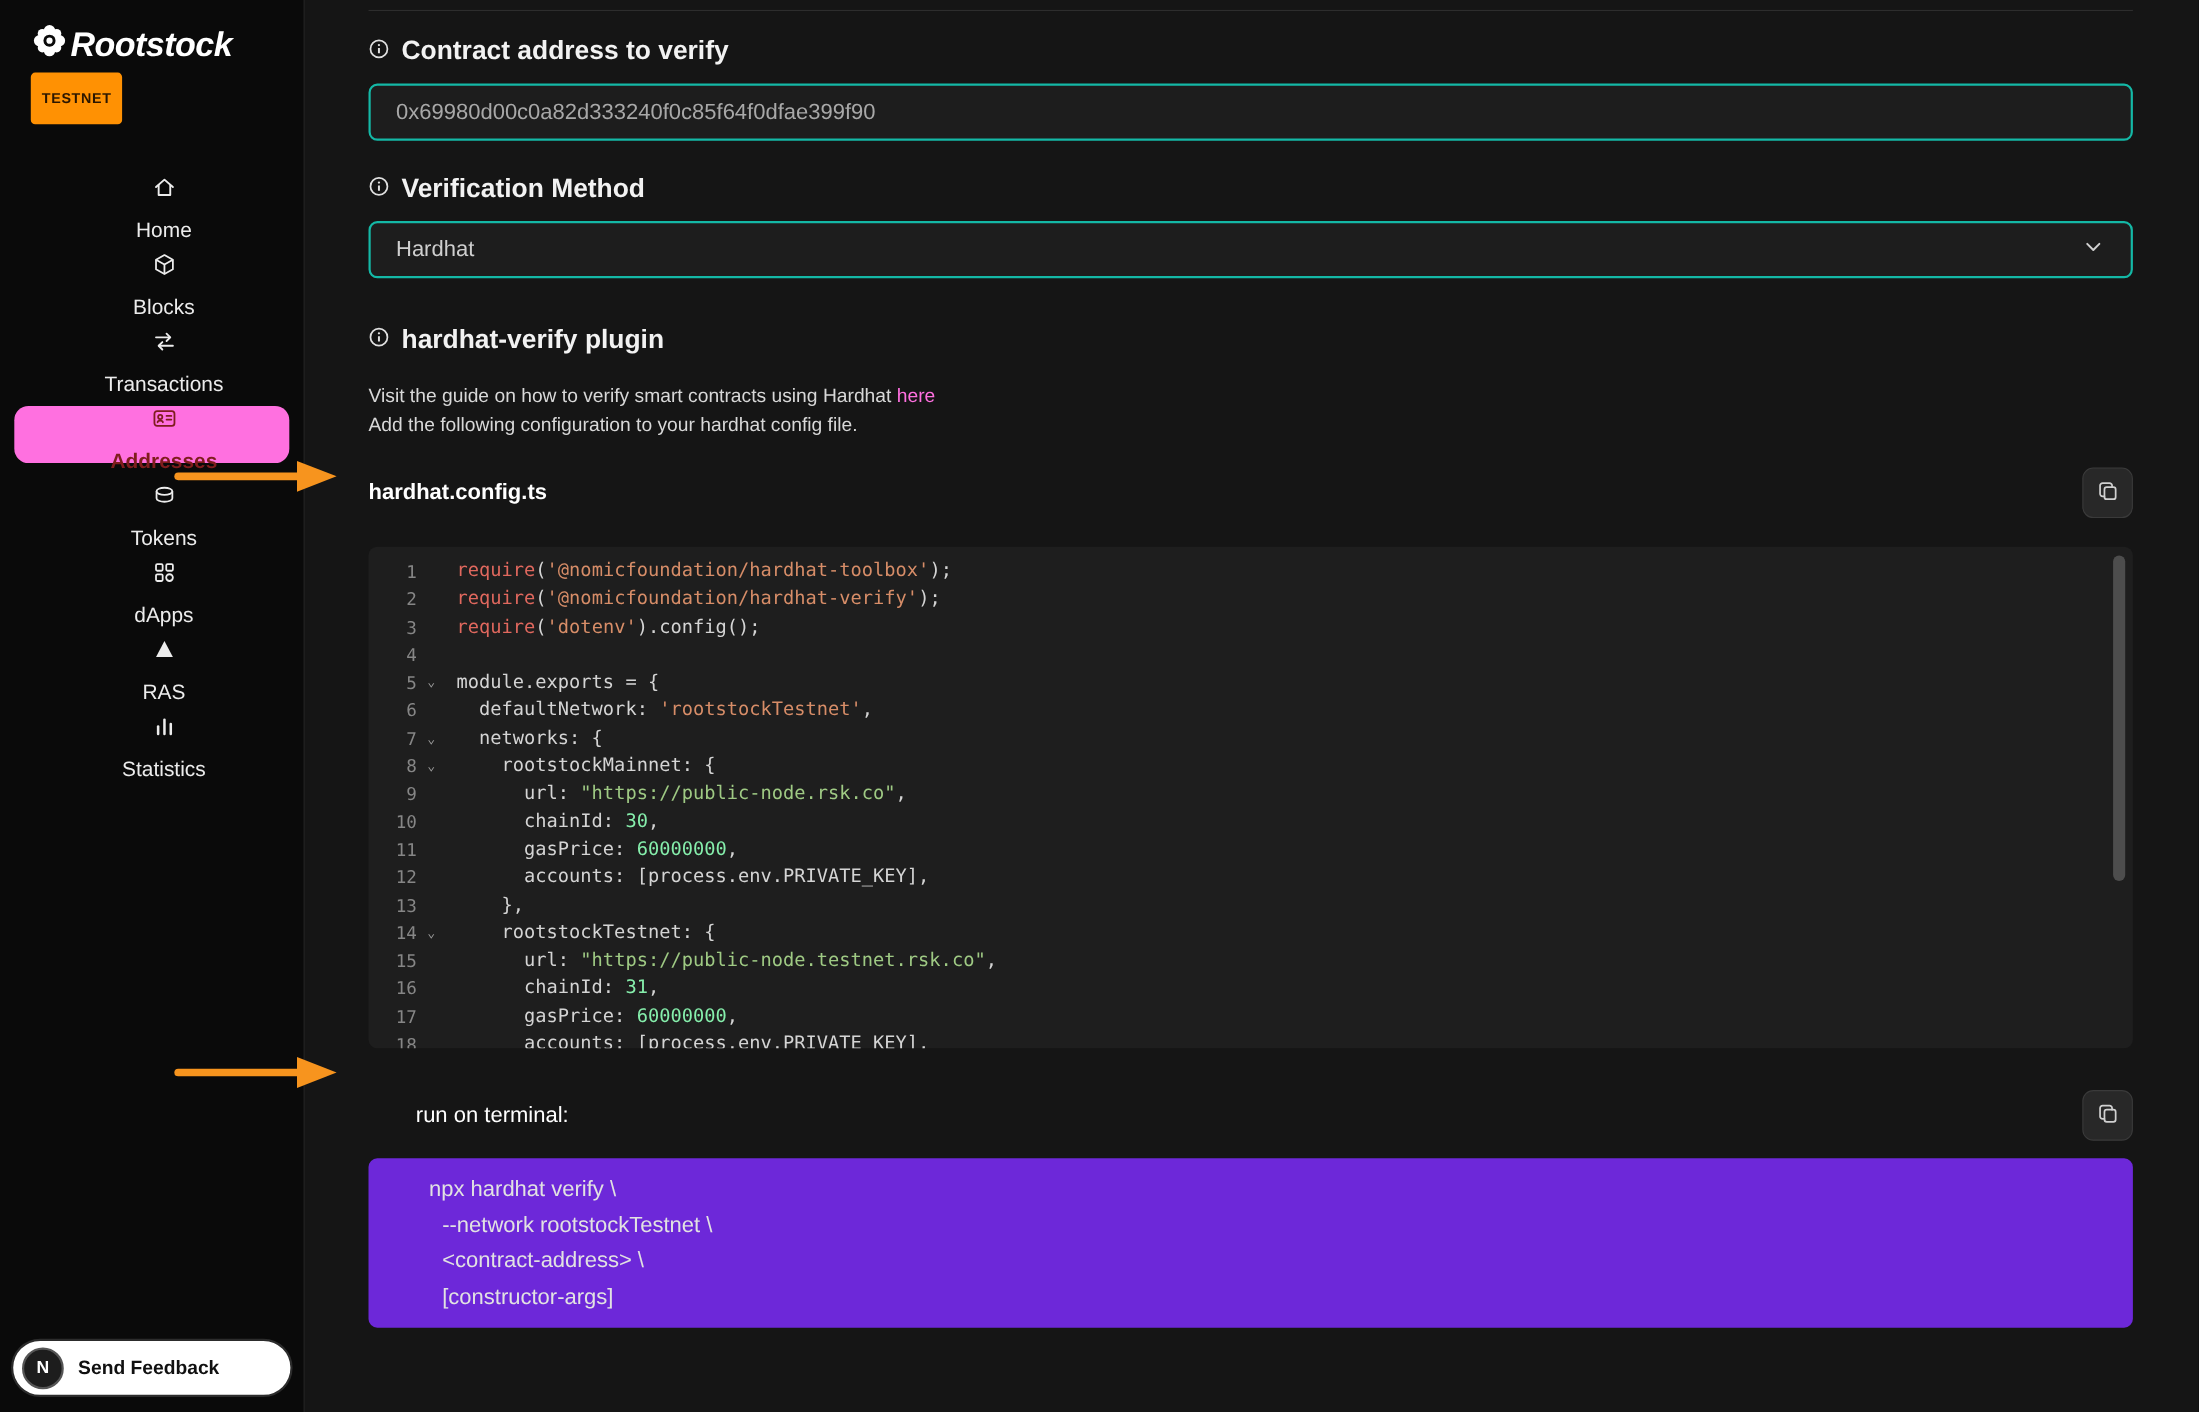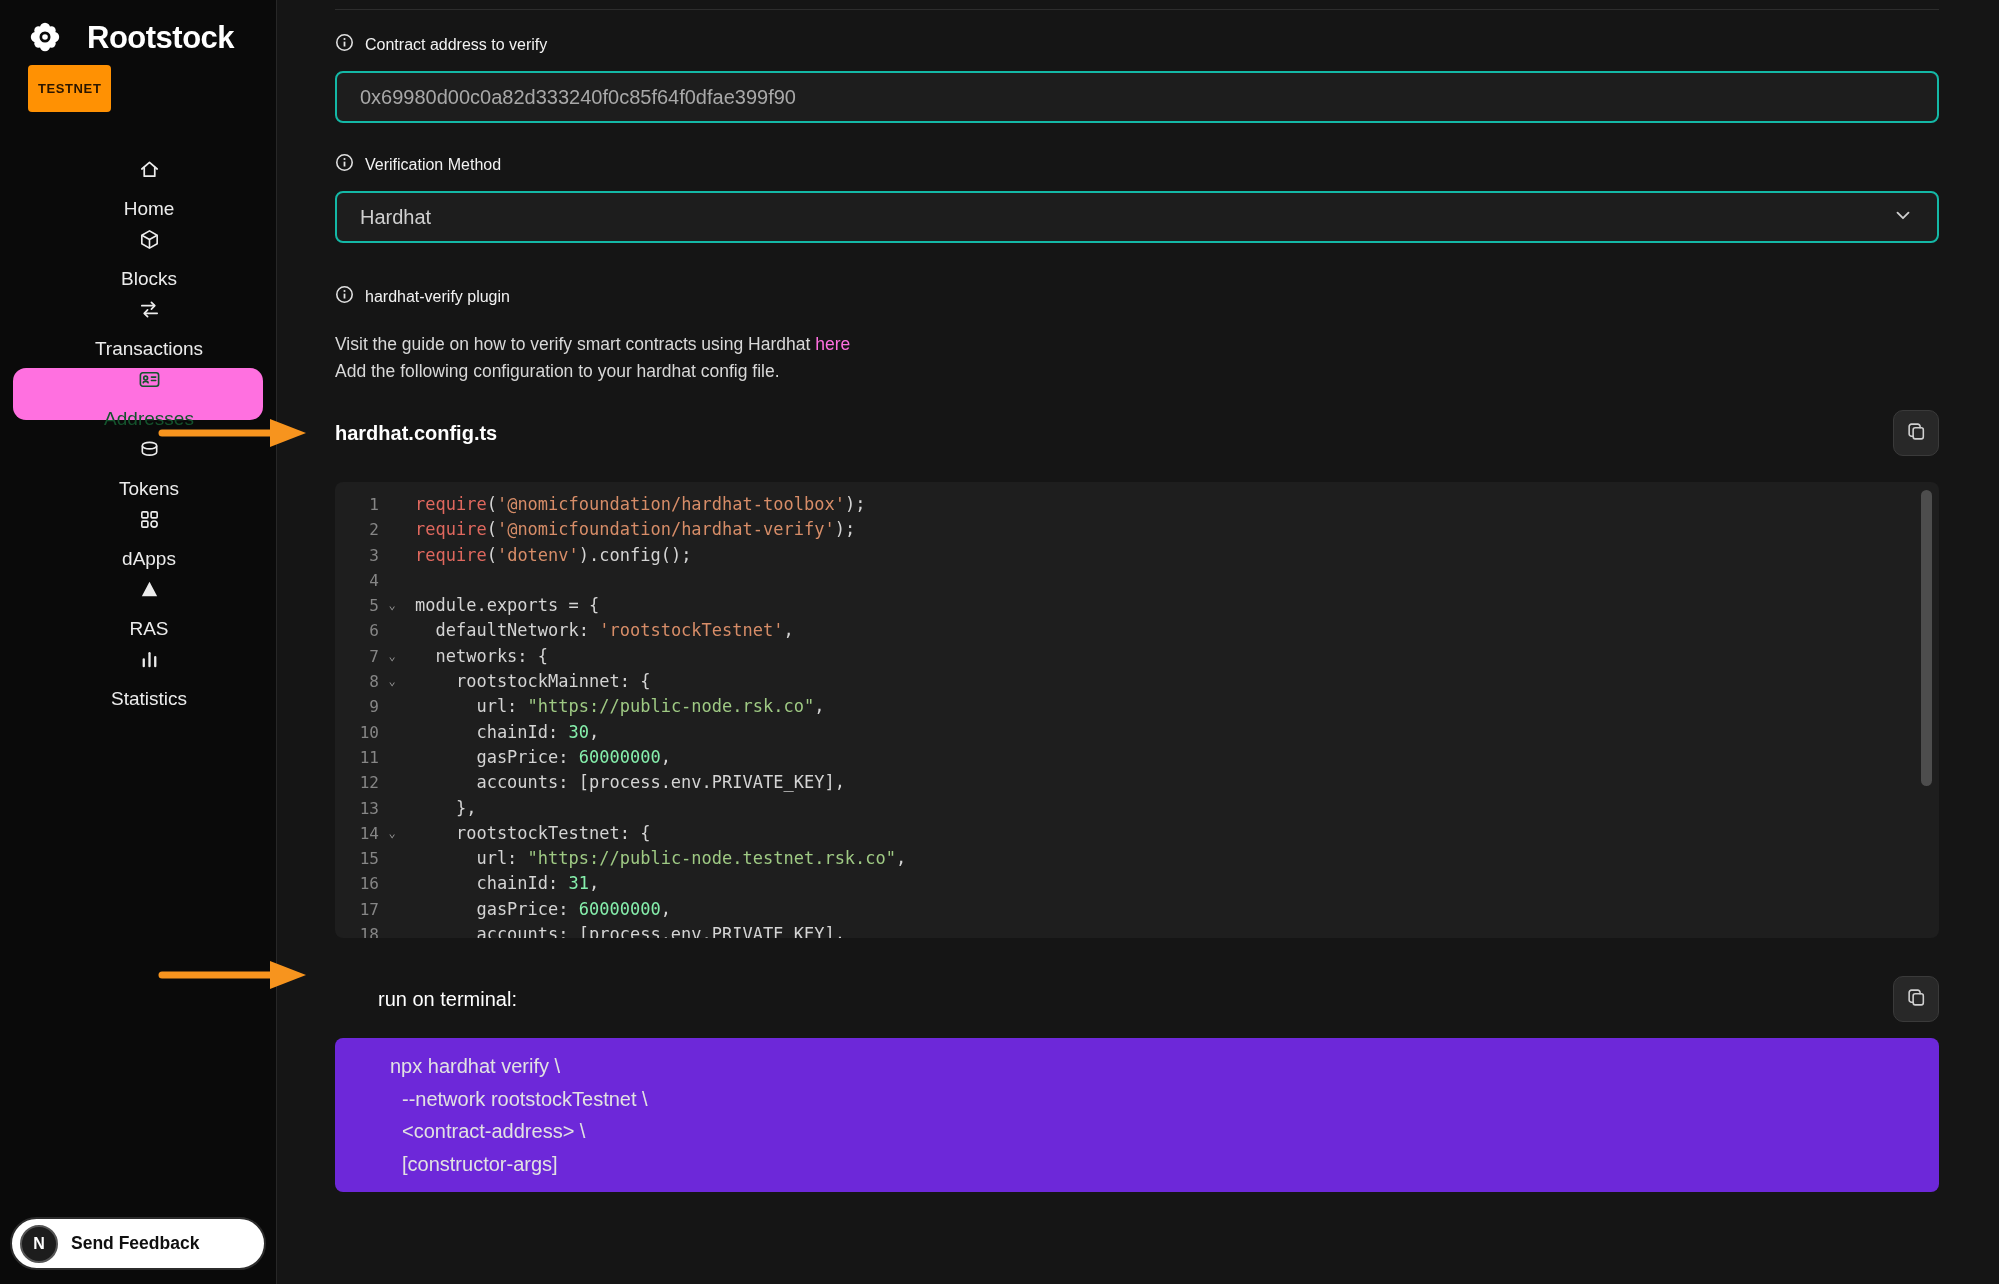--- a/index.html
+++ b/index.html
@@ -9,52 +9,52 @@
     background:#151515; overflow:hidden;
     font-family:"Liberation Sans", sans-serif;
     color:#eee;
   }
   
   .sidebar {
     position:absolute; left:0; top:0; bottom:0; width:277px;
     background:#0a0a0a; border-right:1px solid #272727;
     display:flex; flex-direction:column;
   }
-  .logo-row { display:flex; align-items:flex-start; gap:25px; padding:20px 0 0 28px; }
+  .logo-row { display:flex; align-items:flex-end; gap:2px; padding:20px 0 0 28px;font-style:italic; }
   .logo-text { font-size:31px; font-weight:800; color:#fff; letter-spacing:-0.5px; }
   .testnet-badge {
     margin:7px 0 0 28px; display:inline-block; width:max-content;
     background:#ff9103; color:#2b1600; font-weight:700; font-size:13px;
     letter-spacing:.6px; padding:16px 10px; border-radius:4px;
   }
   .nav { margin-top:46px; padding:0 13px; display:flex; flex-direction:column; gap:18px; }
   .nav-item {
     display:flex; align-items:center; gap:17px; height:52px;
     padding-left:22px; border-radius:13px; color:#ececec; font-size:19px; cursor:pointer;flex-direction:column;
   }
-  .nav-item.active { background:#ff70e0; color:#14532d; font-weight:400; }
+  .nav-item.active { background:#ff70e0; color:#7f1d1d; font-weight:700; }
   .nav-icon { width:24px; height:24px; display:flex; align-items:center; justify-content:center; }
   .nav-icon svg { display:block; }
   .feedback {
     margin:auto 0 14px 10px; width:256px; height:53px;
     background:#fff; border-radius:27px; display:flex; align-items:center;
     gap:13px; padding-left:8px; cursor:pointer; border:2px solid #2c2c2c;
   }
   .fb-circle {
     width:38px; height:38px; border-radius:50%; background:#1d1d1d;
     border:2px solid #555; color:#fff; display:flex; align-items:center;
     justify-content:center; font-size:16px; font-weight:600;
   }
   .fb-label { color:#101010; font-size:17.5px; font-weight:600; }
   
   .main { position:absolute; left:277px; top:0; right:0; bottom:0; padding:0 60px 0 58px; }
   .hairline { height:1px; background:#2d2d2d; margin-top:9px; }
   .field-label {
     display:flex; align-items:center; gap:11px;
-    color:#f2f2f2; font-size:16px; font-weight:400;
+    color:#f2f2f2; font-size:24px; font-weight:700;
   }
   .mt-first { margin-top:23px; }
   .mt-label { margin-top:30px; }
   .mt-plugin { margin-top:42px; }
   .text-input, .select {
     margin-top:15px; height:52px; background:#1d1d1d;
     border:2px solid #14b8a6; border-radius:8px;
     display:flex; align-items:center; padding:0 23px;
     font-size:20px; cursor:text;
   }

